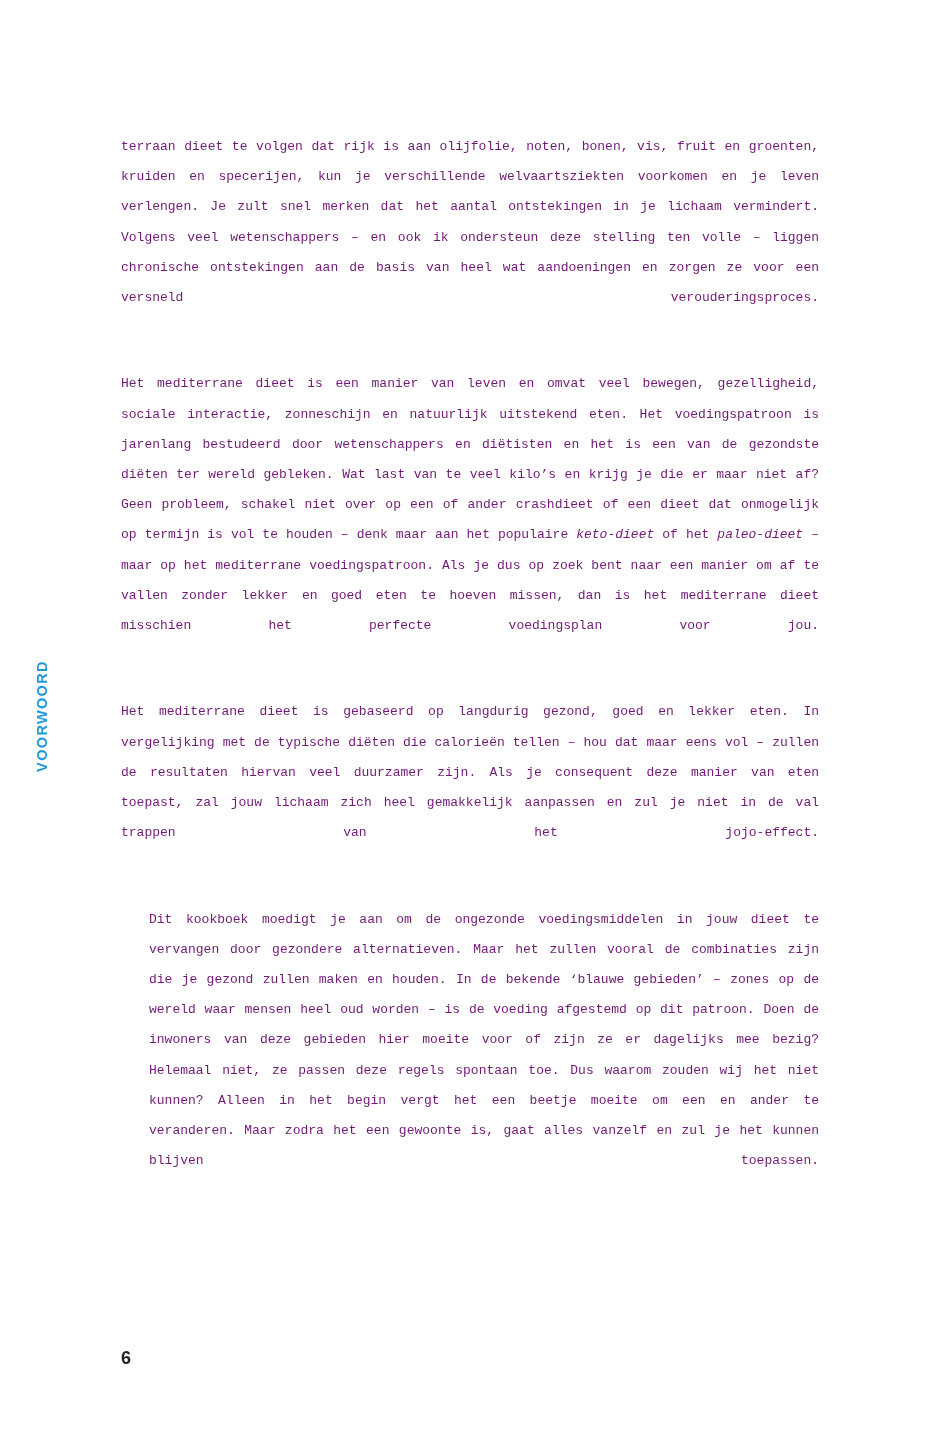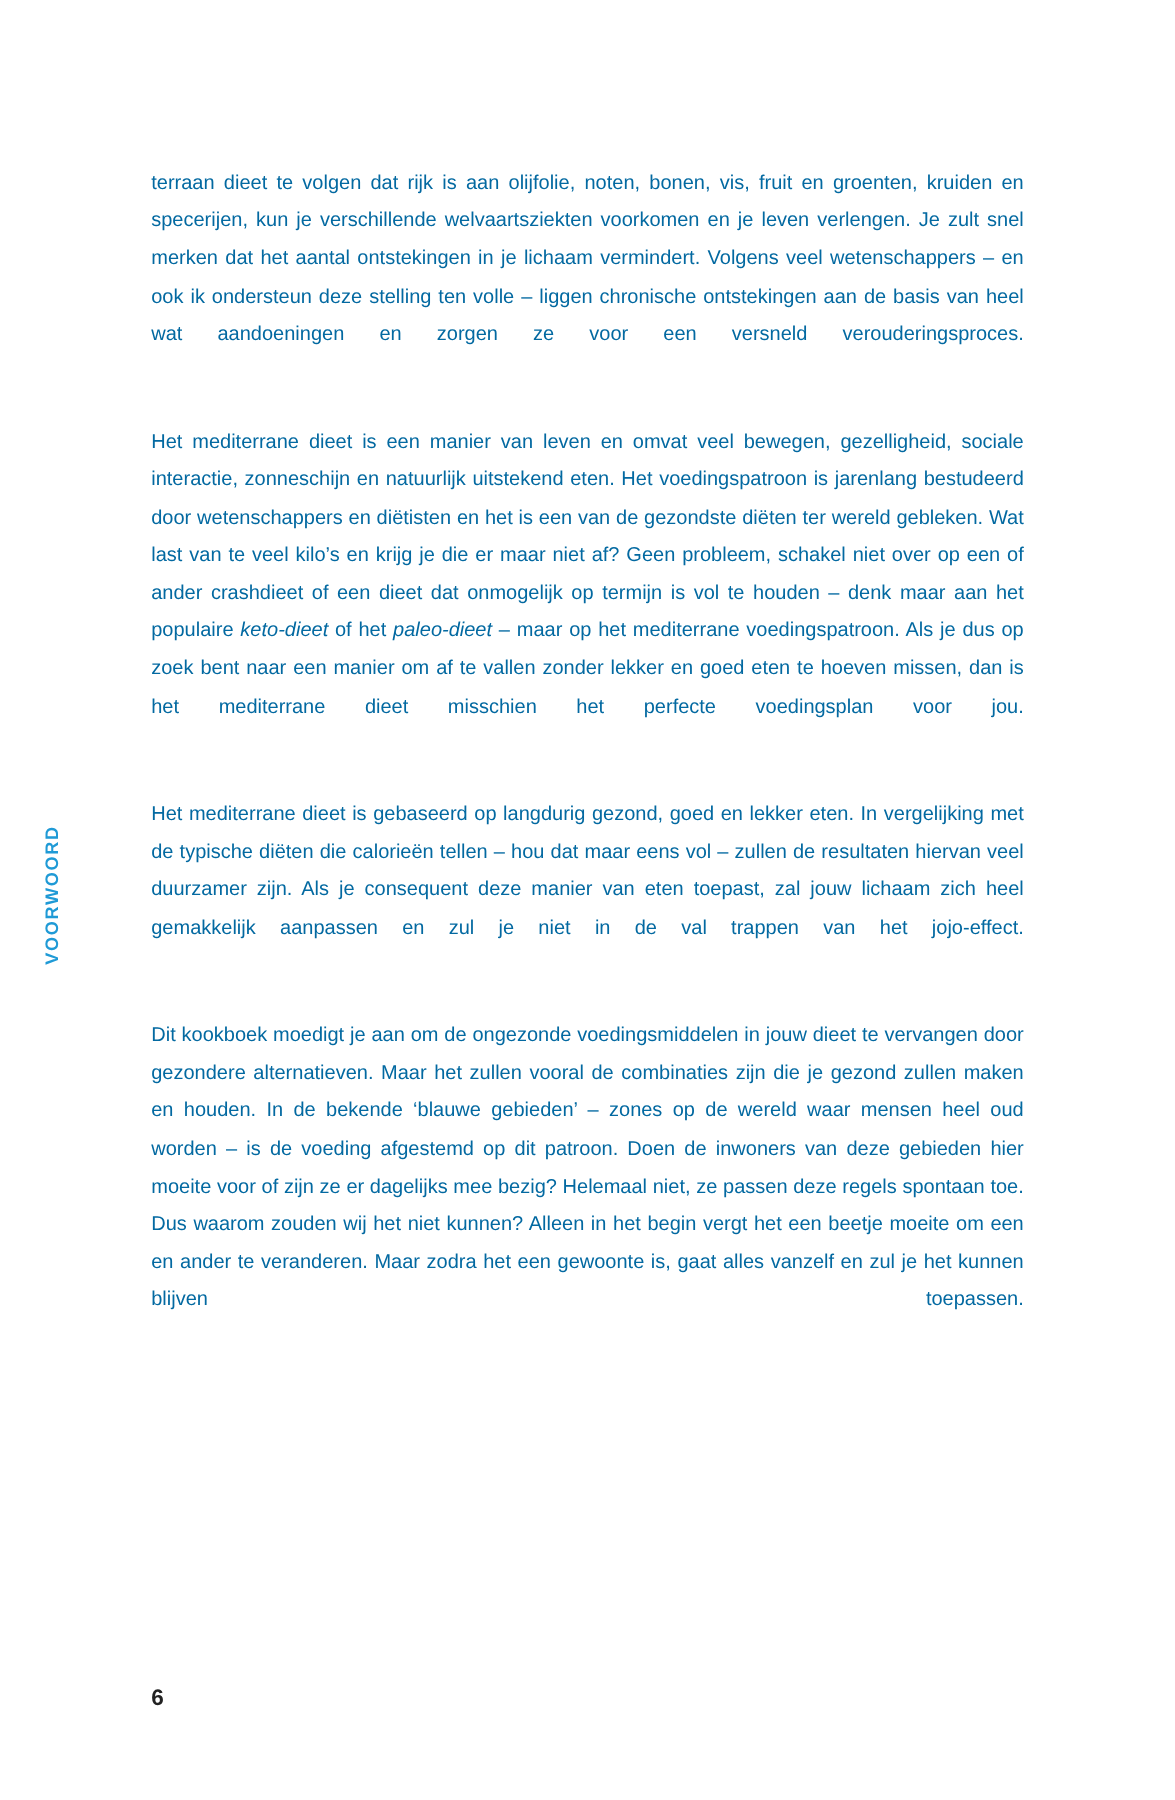--- a/index.html
+++ b/index.html
@@ -47,32 +47,33 @@
   
   .text-column {
     position: absolute;
     left: 121px;
     top: 132px;
     width: 698px;
   }
 
   .para {
     margin: 0 0 26px 0;
-    color: #0369a1;
-    font-family: Liberation Sans, sans-serif;
-    font-size: 16px;
+    color: #701a75;
+    font-family: Liberation Mono, monospace;
+    font-size: 13px;
     line-height: 30.2px;
     text-align: justify;
     text-justify: inter-word;
     -webkit-hyphens: none;
     hyphens: none;
     word-spacing: 0.1px;
   }
   .para:last-child {
     margin-bottom: 0;
+    margin-left: 28px;
   }
   
   .para::after {
     content: "";
     display: inline-block;
     width: 100%;
   }
 
   .para i {
     font-style: italic;

